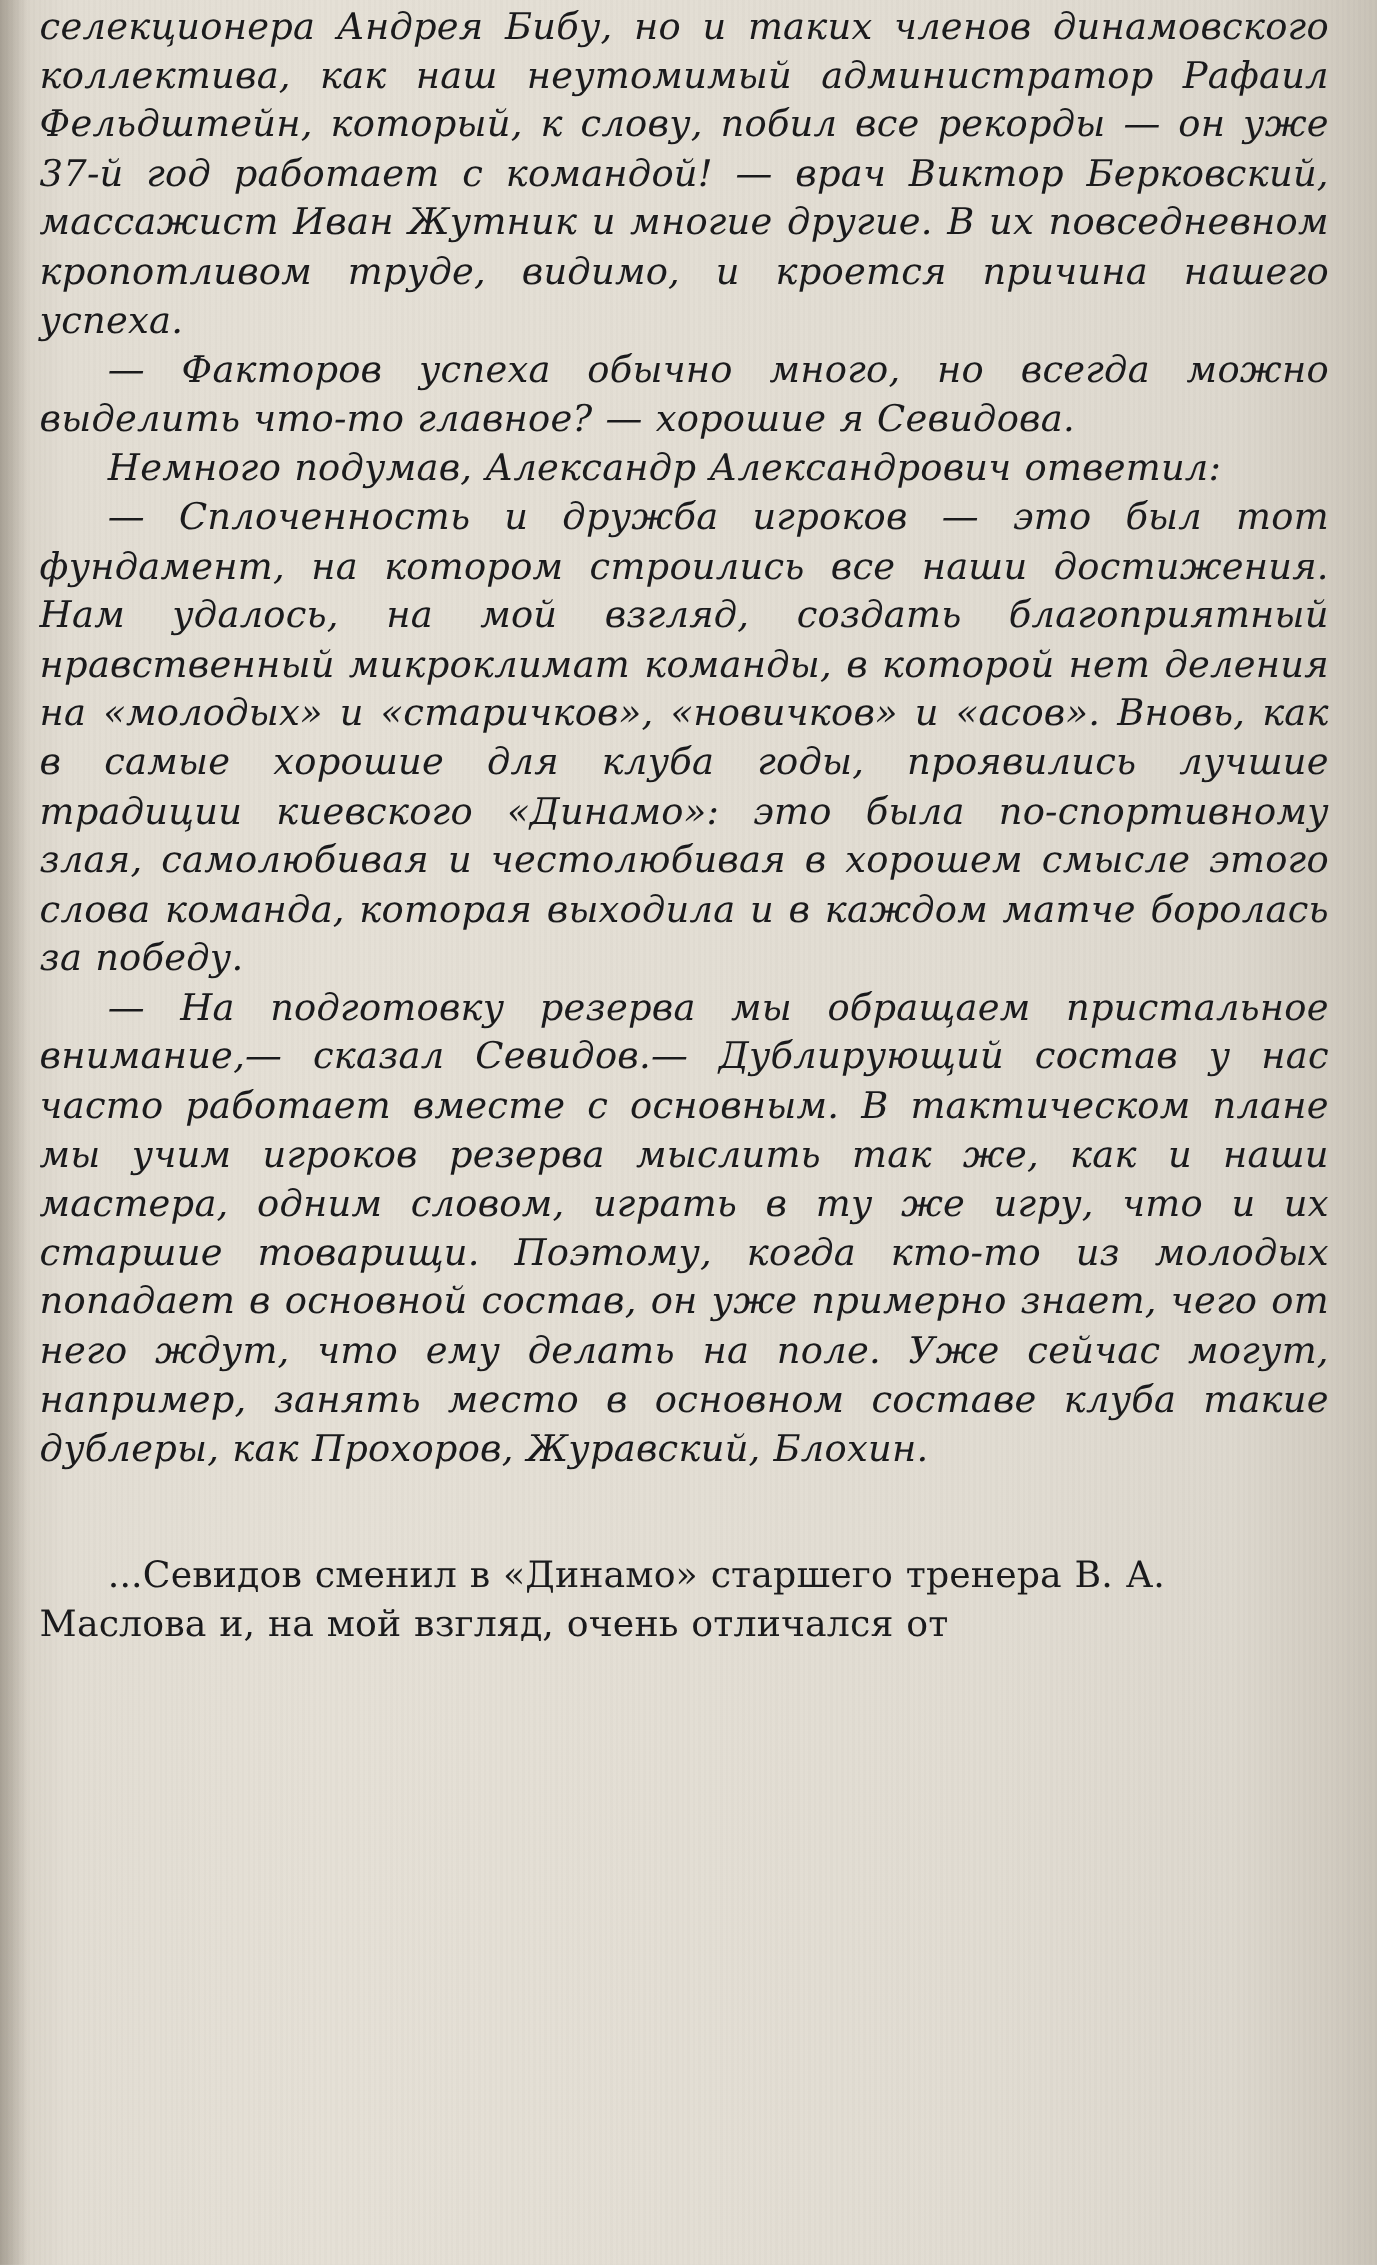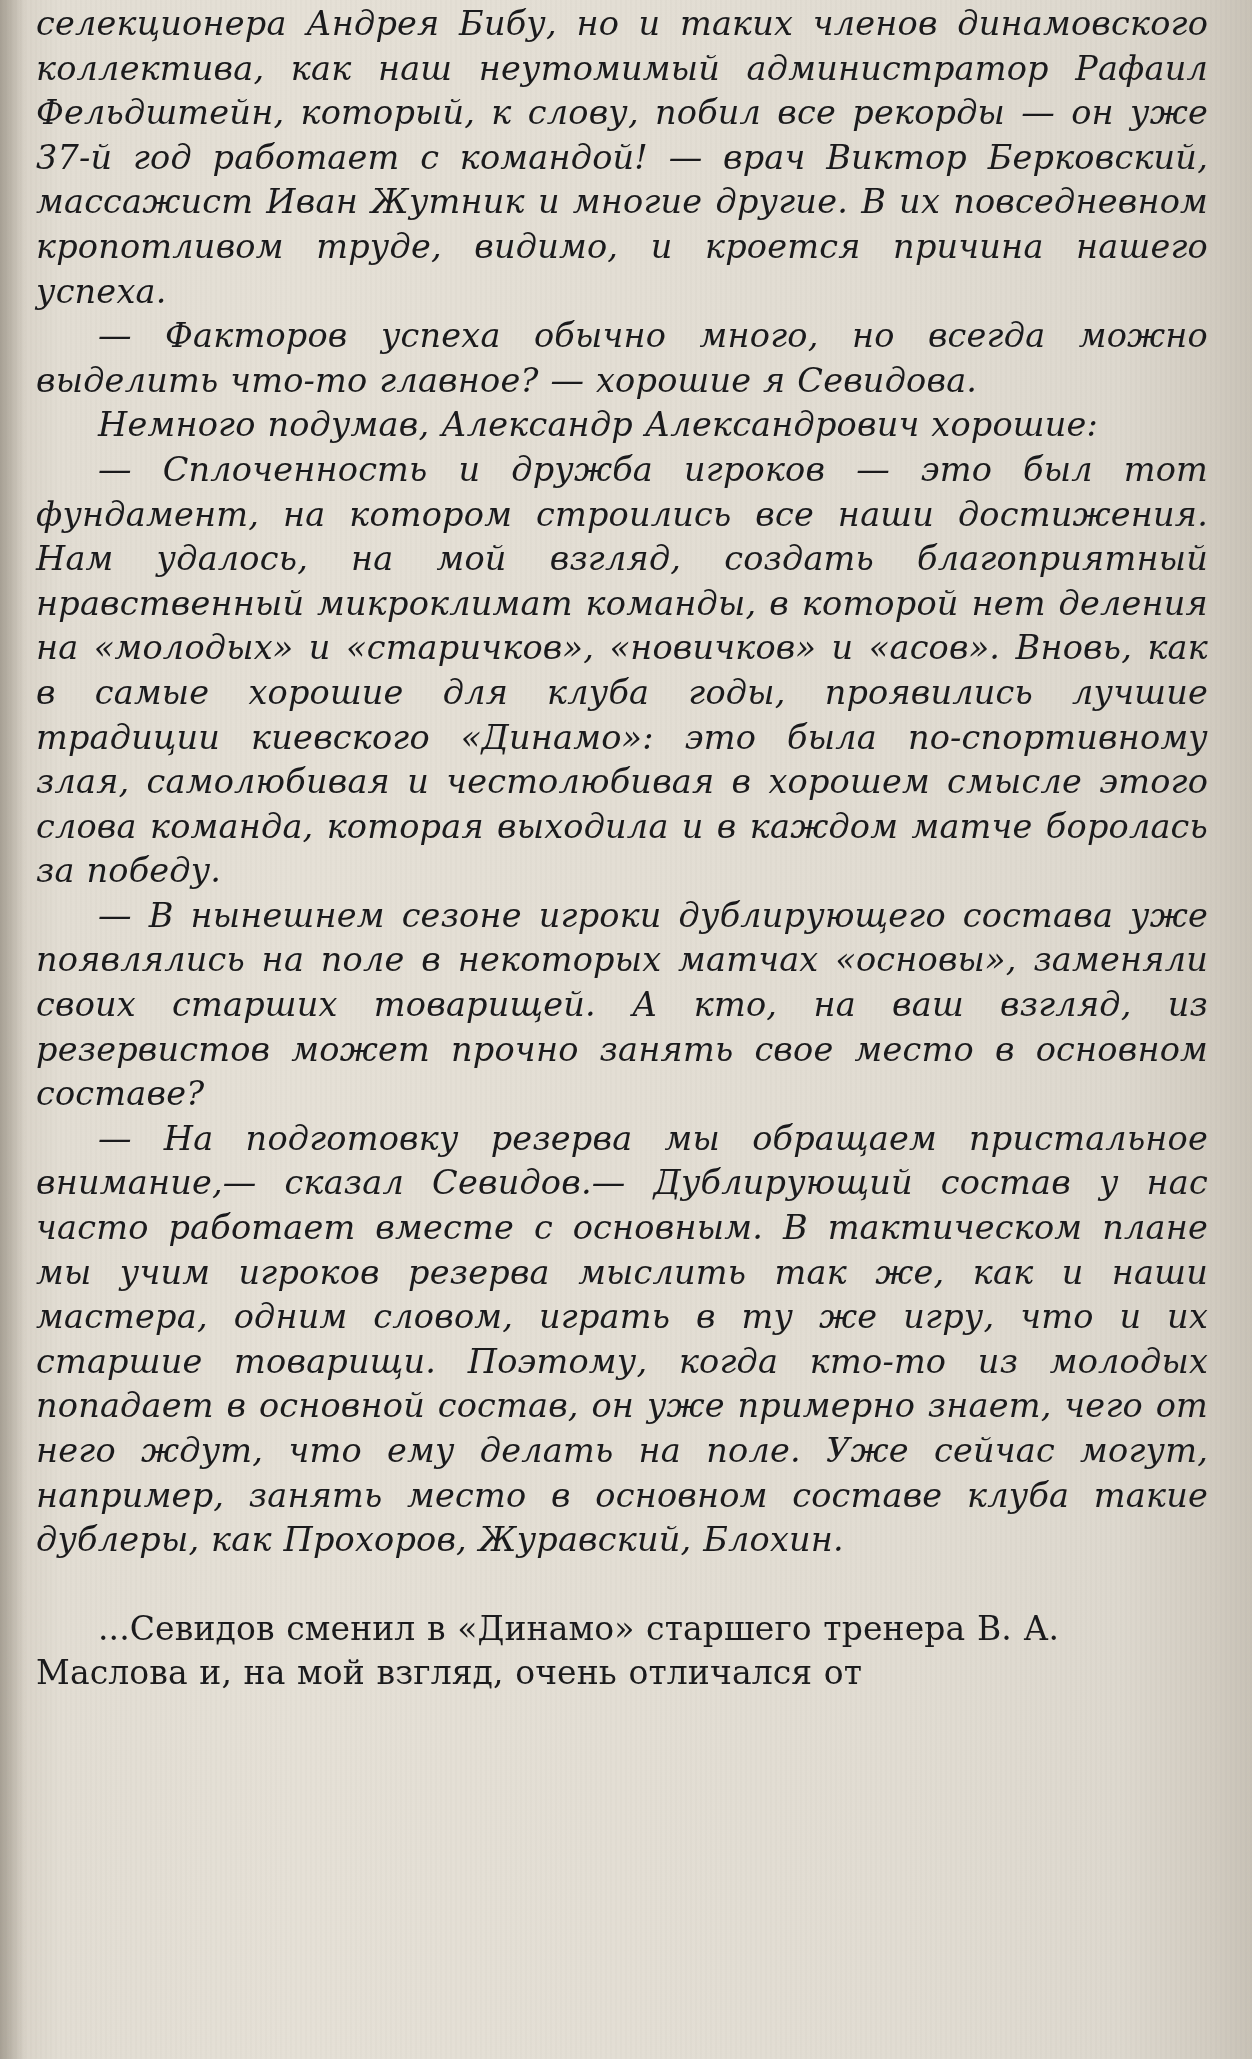--- a/index.html
+++ b/index.html
@@ -82,38 +82,38 @@
   
   .para.upright {
     font-style: normal;
     font-size: 33px;
     letter-spacing: 0.1px;
   }
   .gap {
     height: 44px;
   }
   .closing-block {
+    margin-top: 26px;
   }
 </style>
 </head>
 <body>
 
 <div id="page">
   <div class="body-text">
 
     <p class="para noindent">селекционера Андрея Бибу, но и таких членов динамовского коллектива, как наш неутомимый администратор Рафаил Фельдштейн, который, к слову, побил все рекорды — он уже 37-й год работает с командой! — врач Виктор Берковский, массажист Иван Жутник и многие другие. В их повседневном кропотливом труде, видимо, и кроется причина нашего успеха.</p>
 
     <p class="para hang">— Факторов успеха обычно много, но всегда можно выделить что-то главное? — хорошие я Севидова.</p>
 
-    <p class="para hang">Немного подумав, Александр Александрович хорошие:</p>
+    <p class="para hang">Немного подумав, Александр Александрович ответил:</p>
 
     <p class="para hang">— Сплоченность и дружба игроков — это был тот фундамент, на котором строились все наши достижения. Нам удалось, на мой взгляд, создать благоприятный нравственный микроклимат команды, в которой нет деления на «молодых» и «старичков», «новичков» и «асов». Вновь, как в самые хорошие для клуба годы, проявились лучшие традиции киевского «Динамо»: это была по-спортивному злая, самолюбивая и честолюбивая в хорошем смысле этого слова команда, которая выходила и в каждом матче боролась за победу.</p>
 
 
-    <p class="para hang">— В нынешнем сезоне игроки дублирующего состава уже появлялись на поле в некоторых матчах «основы», заменяли своих старших товарищей. А кто, на ваш взгляд, из резервистов может прочно занять свое место в основном составе?</p>
 
     <p class="para hang">— На подготовку резерва мы обращаем пристальное внимание,— сказал Севидов.— Дублирующий состав у нас часто работает вместе с основным. В тактическом плане мы учим игроков резерва мыслить так же, как и наши мастера, одним словом, играть в ту же игру, что и их старшие товарищи. Поэтому, когда кто-то из молодых попадает в основной состав, он уже примерно знает, чего от него ждут, что ему делать на поле. Уже сейчас могут, например, занять место в основном составе клуба такие дублеры, как Прохоров, Журавский, Блохин.</p>
 
     <div class="gap"></div>
 
     <p class="para hang upright closing-block tail">...Севидов сменил в «Динамо» старшего тренера В. А. Маслова и, на мой взгляд, очень отличался от</p>
 
   </div>
 </div>
 

